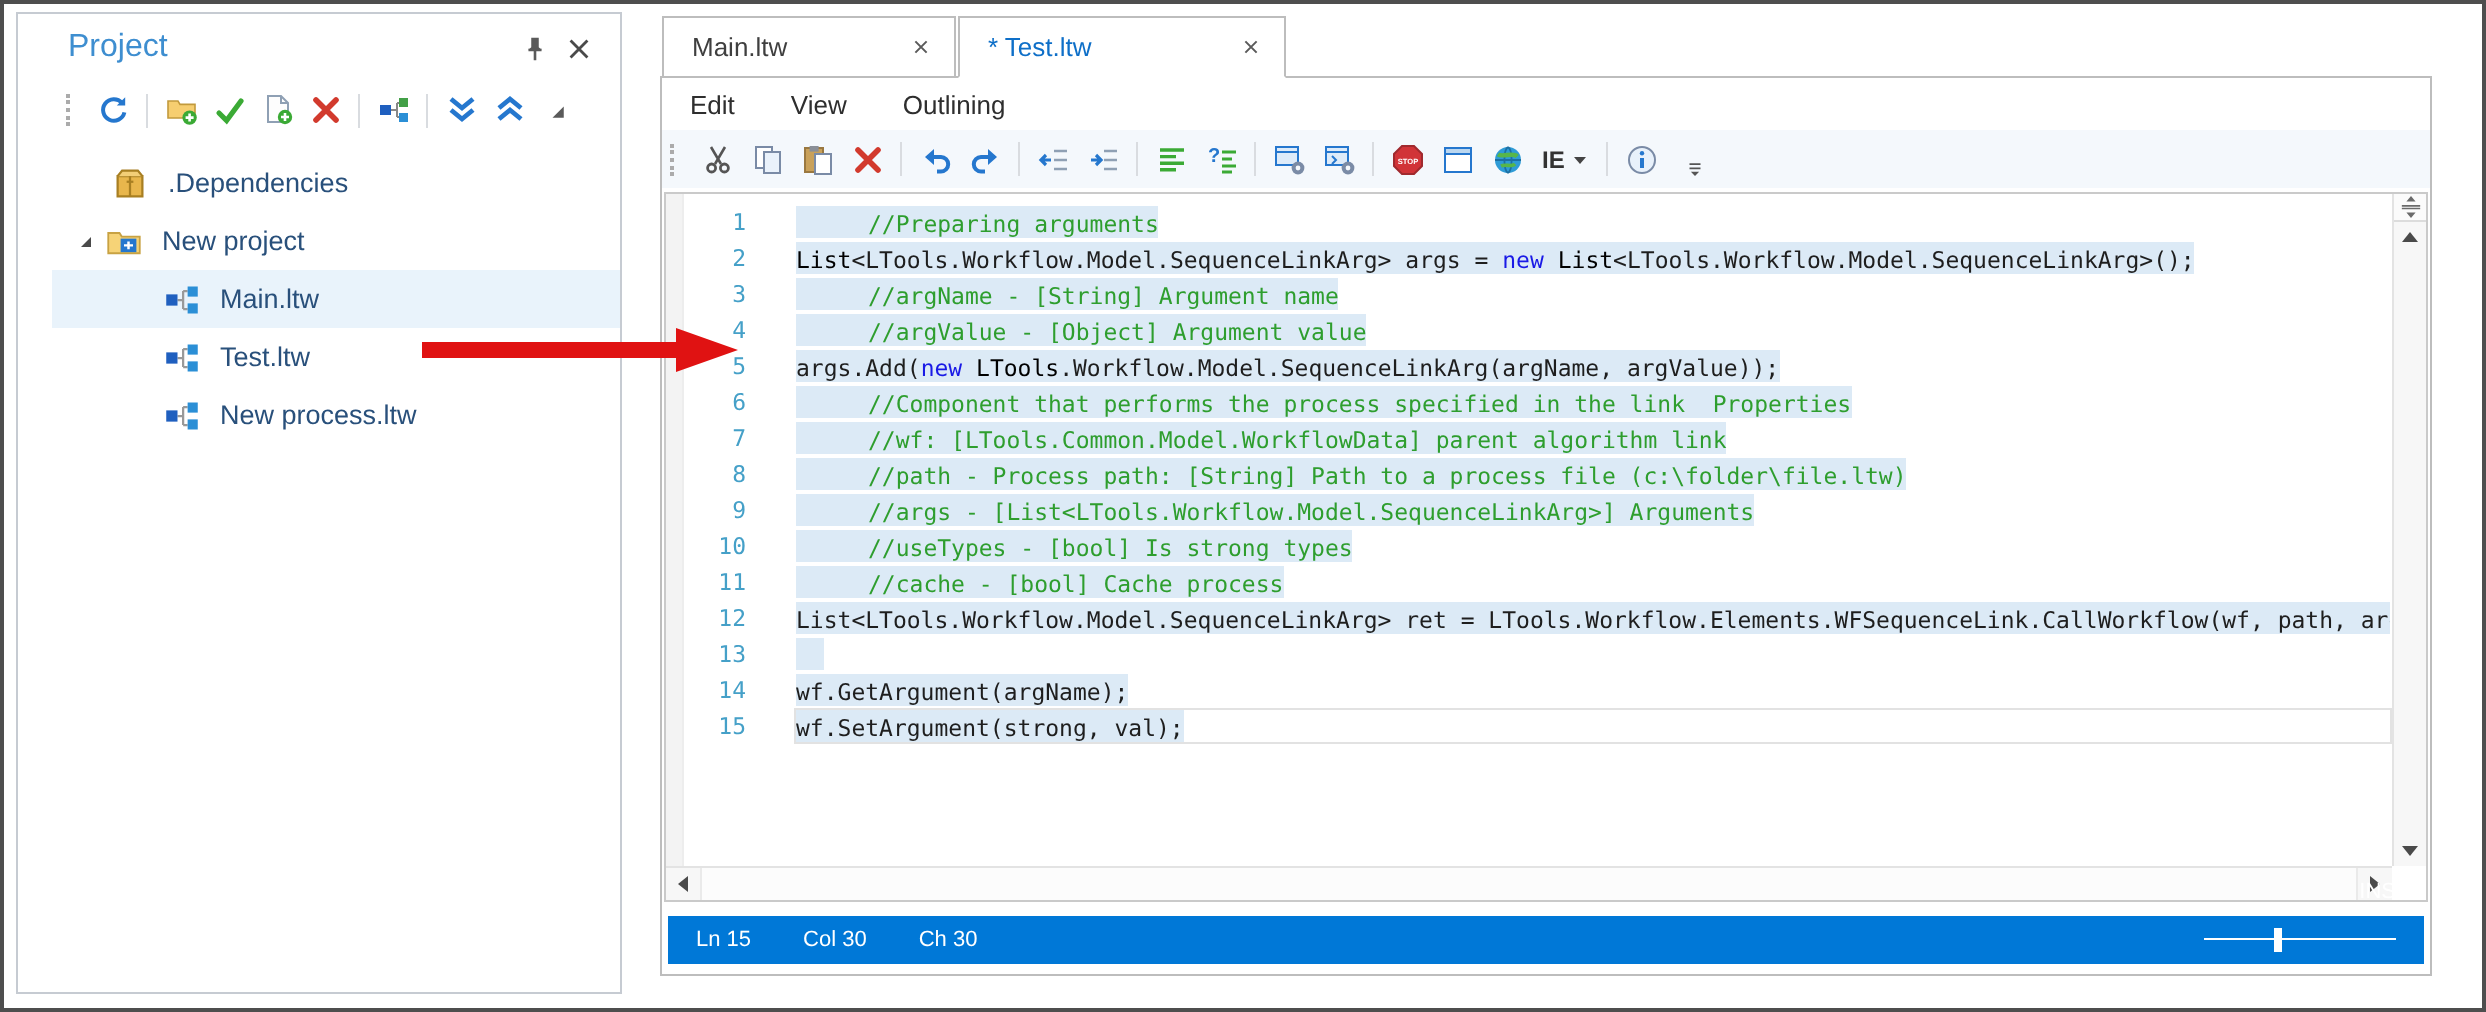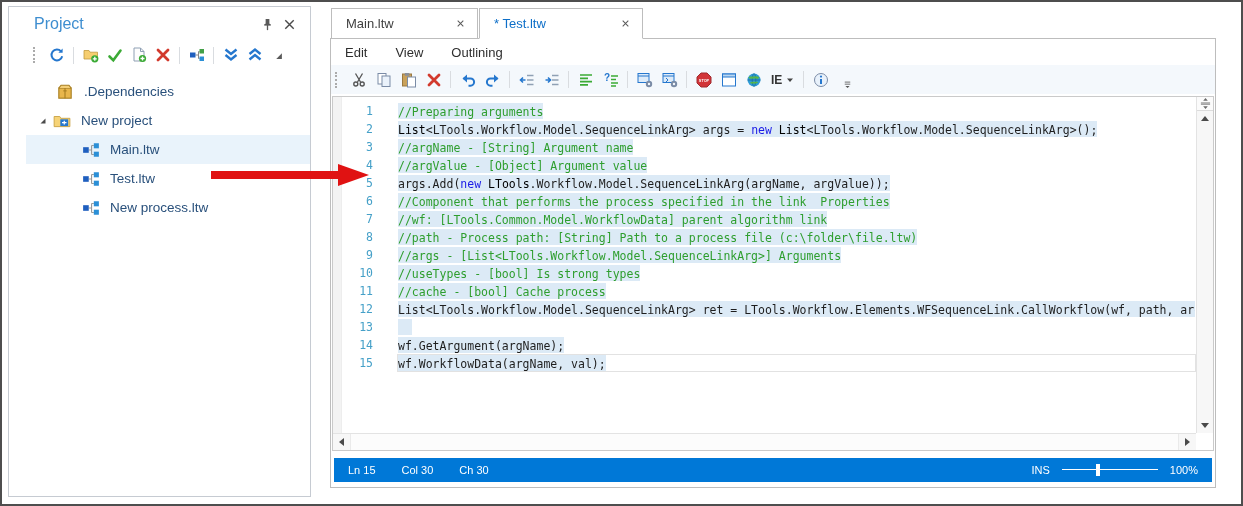--- a/index.html
+++ b/index.html
@@ -66,21 +66,21 @@
   .code-shell { position:absolute; top:57px; left:1px; right:1px; bottom:36px; border:1px solid #CACACA; background:#fff; }
   .margin-strip { position:absolute; left:0; top:0; bottom:17px; width:9px; background:#F3F3F3; border-right:1px solid #EDEDED; }
   .code-area { position:absolute; left:10px; top:0; right:17px; bottom:17px; overflow:hidden;
     font-family:"DejaVu Sans Mono", monospace; font-size:11.5px; line-height:18px; padding-top:5px; }
   .code-line { display:flex; height:18px; white-space:pre; }
   .ln { width:30px; text-align:right; color:#45A0C8; flex:none; }
   .line-body { margin-left:24px; flex:1; min-width:0; overflow:hidden; border:1px solid transparent; height:18px; }
   .code-line.current .line-body { border-color:#E2E2E2; }
   .hl { background:#DCEAF6; display:inline-block; }
   .hl.stub { width:14px; height:16px; }
-  .tok-c { color:#2E9E2E; }
+  .tok-c { color:#2E9E2E;padding-left:36px; }
   .tok-k { color:#1A1AE6; }
   .tok-e { text-decoration:underline wavy #E2402F 1px; text-underline-offset:2.5px; }
   .tok-p { color:#1E1E1E; }
 
   
   .vscroll { position:absolute; right:0; top:0; bottom:17px; width:17px; background:#F7F7F7; border-left:1px solid #E3E3E3; }
   .vs-split { height:14px; border-bottom:1px solid #DCDCDC; display:flex; align-items:center; justify-content:center; background:#FBFBFB; }
   .vs-split svg { width:11px; height:11px; }
   .vs-btn { height:15px; display:flex; align-items:center; justify-content:center; }
   .vs-btn.bottom { position:absolute; bottom:0; left:0; right:0; }
@@ -91,21 +91,21 @@
   .tri { width:0; height:0; }
   .tri.up { border-left:4px solid transparent; border-right:4px solid transparent; border-bottom:5px solid #4A4A4A; }
   .tri.down { border-left:4px solid transparent; border-right:4px solid transparent; border-top:5px solid #4A4A4A; }
   .tri.left { border-top:4px solid transparent; border-bottom:4px solid transparent; border-right:5px solid #4A4A4A; }
   .tri.right { border-top:4px solid transparent; border-bottom:4px solid transparent; border-left:5px solid #4A4A4A; }
 
   
   .statusbar { position:absolute; left:3px; right:3px; bottom:5px; height:24px; background:#0078D7;
     color:#fff; display:flex; align-items:center; font-size:11px; padding:0 14px; }
   .sb-item { margin-right:26px; }
-  .sb-right { margin-left:auto; display:flex; align-items:flex-end; gap:12px; }
+  .sb-right { margin-left:auto; display:flex; align-items:flex-end; gap:12px;flex-direction:column; }
   .zoom-slider { width:96px; height:12px; position:relative; }
   .zoom-track { position:absolute; top:5px; left:0; right:0; height:1px; background:#fff; }
   .zoom-thumb { position:absolute; left:36%; top:0; width:4px; height:12px; background:#fff; }
 </style>
 </head>
 <body>
 
 <div class="frame"></div>
 
 <div class="project-panel">
@@ -412,21 +412,21 @@
           <div class="code-line"><span class="ln">5</span><span class="line-body"><span class="hl"><span class="tok-p">args.Add(</span><span class="tok-k">new</span><span class="tok-p"> </span><span class="tok-e">LTools</span><span class="tok-p">.Workflow.Model.SequenceLinkArg(argName, argValue));</span></span></span></div>
           <div class="code-line"><span class="ln">6</span><span class="line-body"><span class="hl"><span class="tok-c">//Component that performs the process specified in the link  Properties</span></span></span></div>
           <div class="code-line"><span class="ln">7</span><span class="line-body"><span class="hl"><span class="tok-c">//wf: [LTools.Common.Model.WorkflowData] parent algorithm link</span></span></span></div>
           <div class="code-line"><span class="ln">8</span><span class="line-body"><span class="hl"><span class="tok-c">//path - Process path: [String] Path to a process file (c:\folder\file.ltw)</span></span></span></div>
           <div class="code-line"><span class="ln">9</span><span class="line-body"><span class="hl"><span class="tok-c">//args - [List&lt;LTools.Workflow.Model.SequenceLinkArg&gt;] Arguments</span></span></span></div>
           <div class="code-line"><span class="ln">10</span><span class="line-body"><span class="hl"><span class="tok-c">//useTypes - [bool] Is strong types</span></span></span></div>
           <div class="code-line"><span class="ln">11</span><span class="line-body"><span class="hl"><span class="tok-c">//cache - [bool] Cache process</span></span></span></div>
           <div class="code-line"><span class="ln">12</span><span class="line-body"><span class="hl"><span class="tok-p">List&lt;LTools.Workflow.Model.SequenceLinkArg&gt; ret = LTools.Workflow.Elements.WFSequenceLink.CallWorkflow(wf, path, arg</span></span></span></div>
           <div class="code-line"><span class="ln">13</span><span class="line-body"><span class="hl stub"></span></span></div>
           <div class="code-line"><span class="ln">14</span><span class="line-body"><span class="hl"><span class="tok-p">wf.GetArgument(argName);</span></span></span></div>
-          <div class="code-line current"><span class="ln">15</span><span class="line-body"><span class="hl"><span class="tok-p">wf.WorkflowData(argName, val);</span></span></span></div>
+          <div class="code-line current"><span class="ln">15</span><span class="line-body"><span class="hl"><span class="tok-p">wf.SetArgument(strong, val);</span></span></span></div>
         </div>
 
       <div class="vscroll">
         <div class="vs-split">
           <svg viewBox="0 0 12 12">
               <path d="M6 0l2.5 3h-5z M6 12L3.5 9h5z" fill="#6B6B6B"></path>
               <path d="M1 5.4h10M1 6.8h10" stroke="#6B6B6B" stroke-width="0.9"></path>
             </svg>
         </div>
         <div class="vs-btn">

